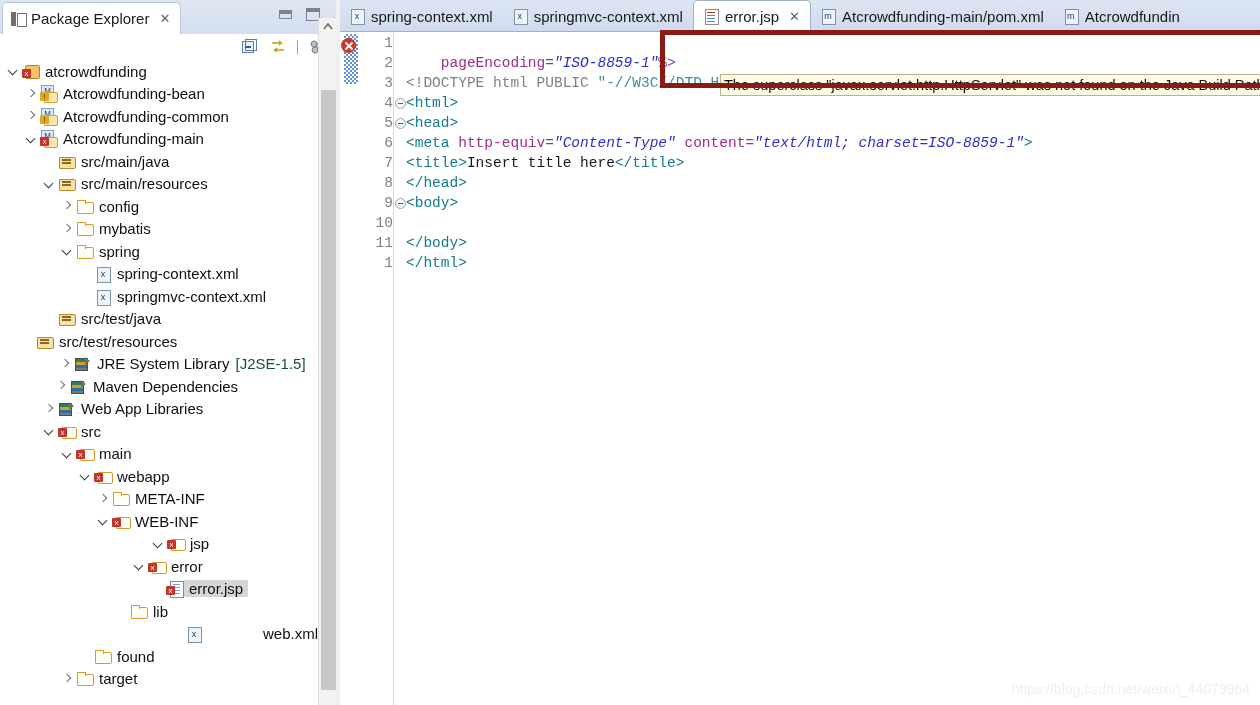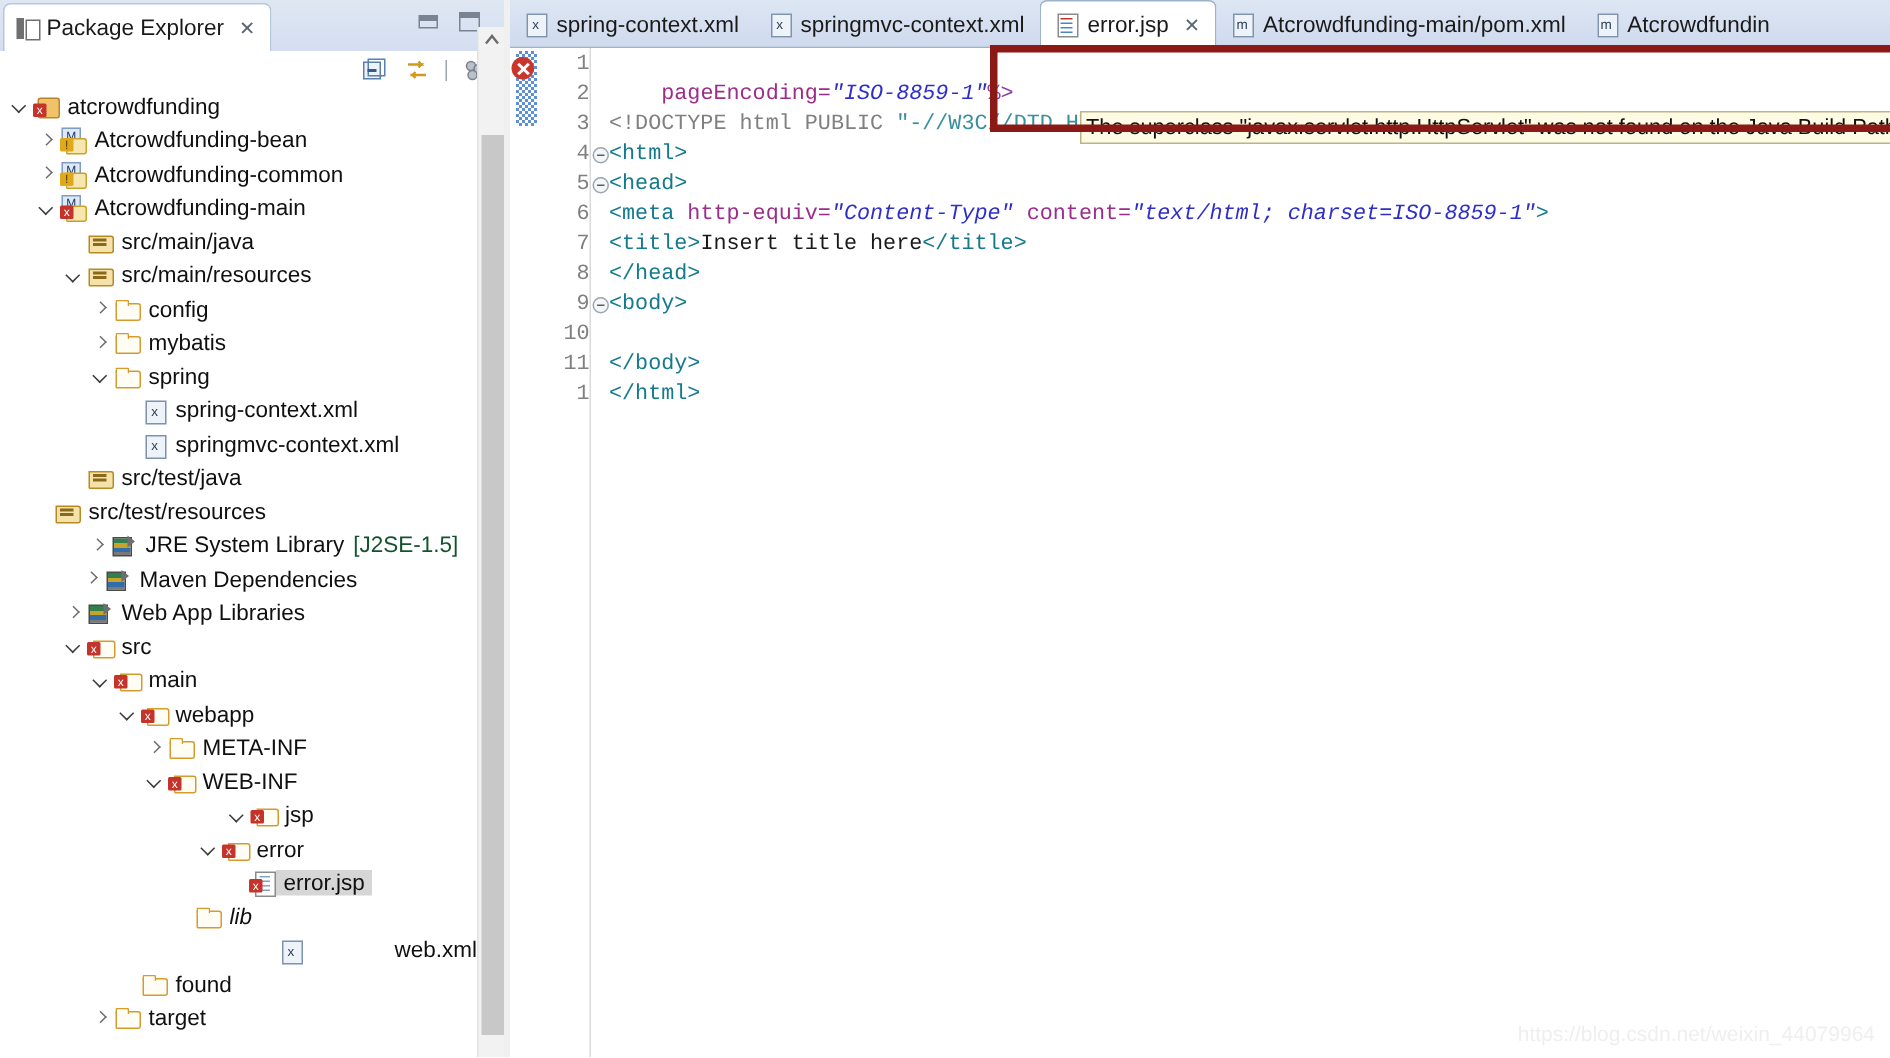--- a/index.html
+++ b/index.html
@@ -637,21 +637,21 @@
           <span class="ico folder-err"></span>
           <span class="lbl">error</span>
         </div>
         <div class="trow selected" style="padding-left: 150px;">
           <span class="twisty "></span>
           <span class="ico jsp">
             <span class="lines"></span>
           </span>
           <span class="lbl">error.jsp</span>
         </div>
-        <div class="trow" style="padding-left: 114px; font-style: italic;">
+        <div class="trow" style="padding-left: 114px;">
           <span class="twisty "></span>
           <span class="ico folder"></span>
           <span class="lbl">lib</span>
         </div>
         <div class="trow" style="padding-left: 114px; justify-content: space-between;">
           <span class="twisty "></span>
           <span class="ico xml"></span>
           <span class="lbl">web.xml</span>
         </div>
         <div class="trow" style="padding-left: 78px;">

